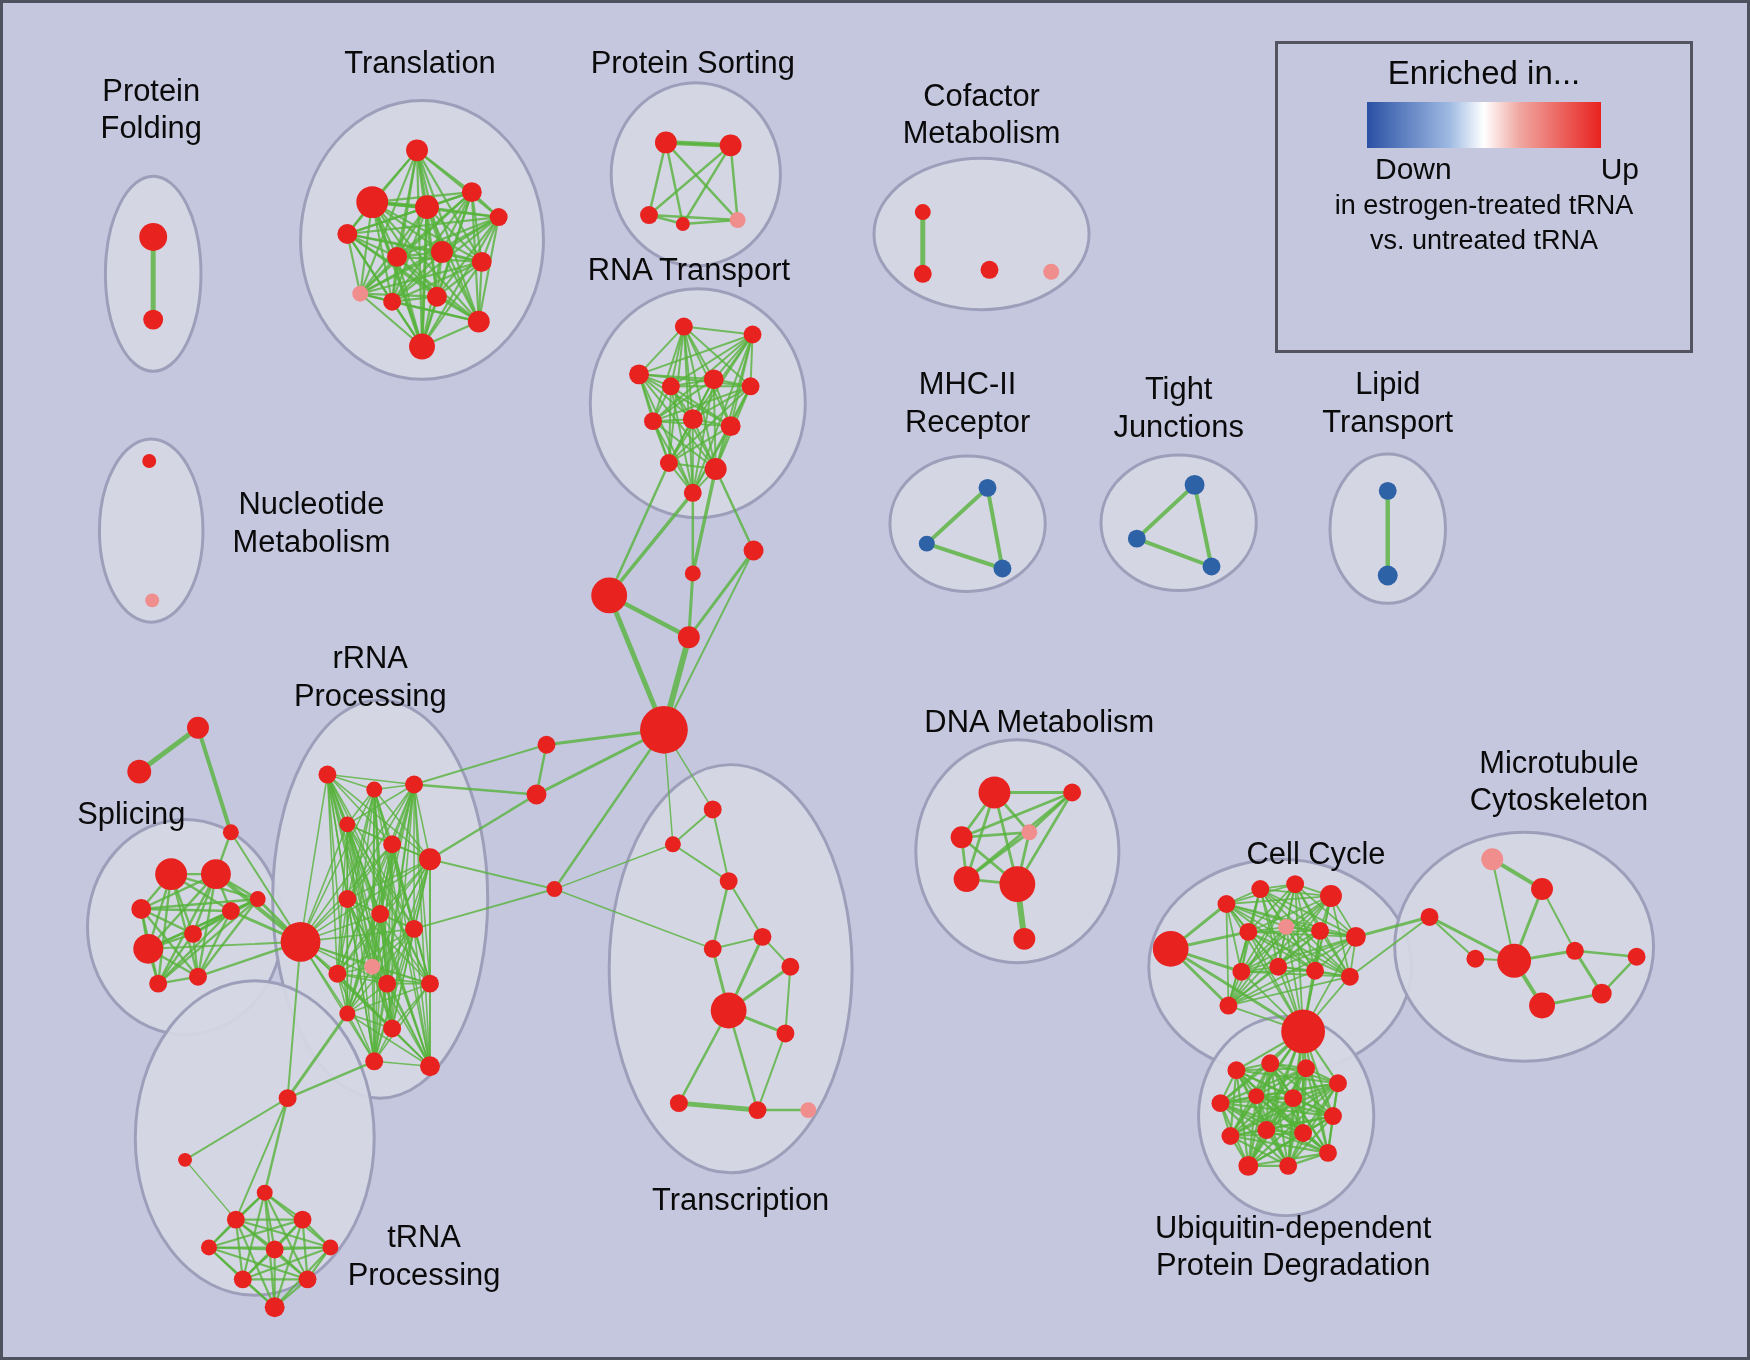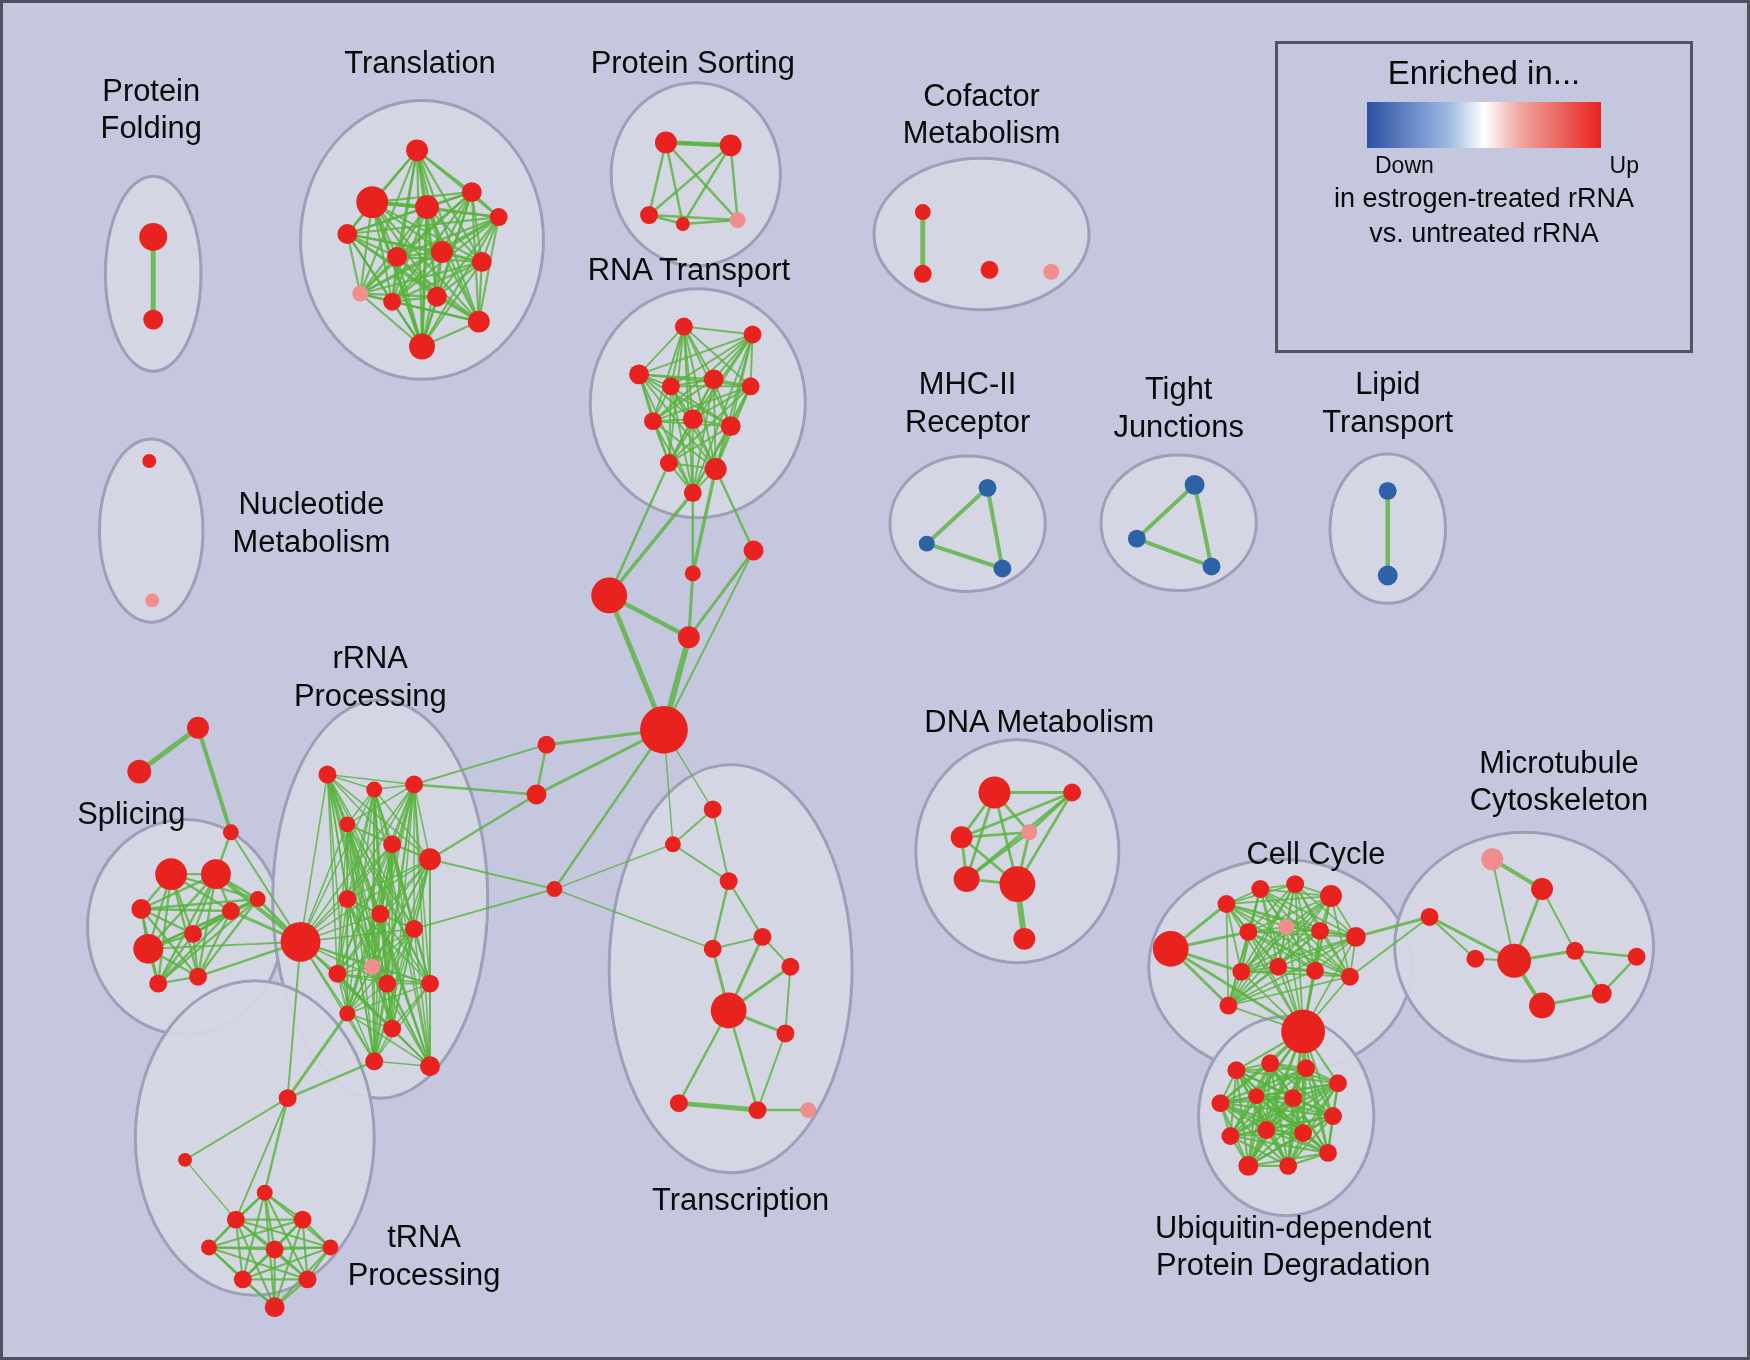--- a/index.html
+++ b/index.html
@@ -21,21 +21,21 @@
   .legend{
     position:absolute;left:1272px;top:38px;width:418px;height:312px;
     box-sizing:border-box;border:3px solid #53545f;
     display:flex;flex-direction:column;align-items:center;
     padding:10px 8px 8px 8px;color:#0a0a0a;
   }
   .legend-title{font-size:33px;font-weight:500;margin-bottom:10px;}
   .legend-bar{width:234px;height:46px;}
   .legend-row{
     width:264px;display:flex;justify-content:space-between;
-    font-size:23px;font-weight:500;margin-top:4px;margin-left:46px;
+    font-size:30px;font-weight:500;margin-top:4px;margin-left:46px;
   }
   .legend-sub{font-size:27px;margin-top:4px;}
 </style>
 </head>
 <body>
 
 <div class="stage">
   <svg id="net" class="net" viewBox="0 0 1750 1360">
       <ellipse cx="150" cy="272" rx="48" ry="98" fill="#d6d7e4" fill-opacity="0.92" stroke="#9d9fba" stroke-width="3"></ellipse>
       <ellipse cx="420" cy="238" rx="122" ry="140" fill="#d6d7e4" fill-opacity="0.92" stroke="#9d9fba" stroke-width="3"></ellipse>
@@ -929,16 +929,16 @@
       <text x="1295" y="1278" text-anchor="middle" class="clabel">Protein Degradation</text>
     </svg>
 
   <div class="legend">
     <div class="legend-title">Enriched in...</div>
     <div class="legend-bar" style="background: linear-gradient(to right, rgb(43, 80, 164), rgb(157, 185, 226) 35%, rgb(255, 255, 255) 50%, rgb(240, 168, 162) 65%, rgb(232, 34, 31));"></div>
     <div class="legend-row">
       <span>Down</span>
       <span>Up</span>
     </div>
-    <div class="legend-sub">in estrogen-treated rRNA</div>
-    <div class="legend-sub">vs. untreated rRNA</div>
+    <div class="legend-sub">in estrogen-treated tRNA</div>
+    <div class="legend-sub">vs. untreated tRNA</div>
   </div>
 </div>
 
 </body></html>

